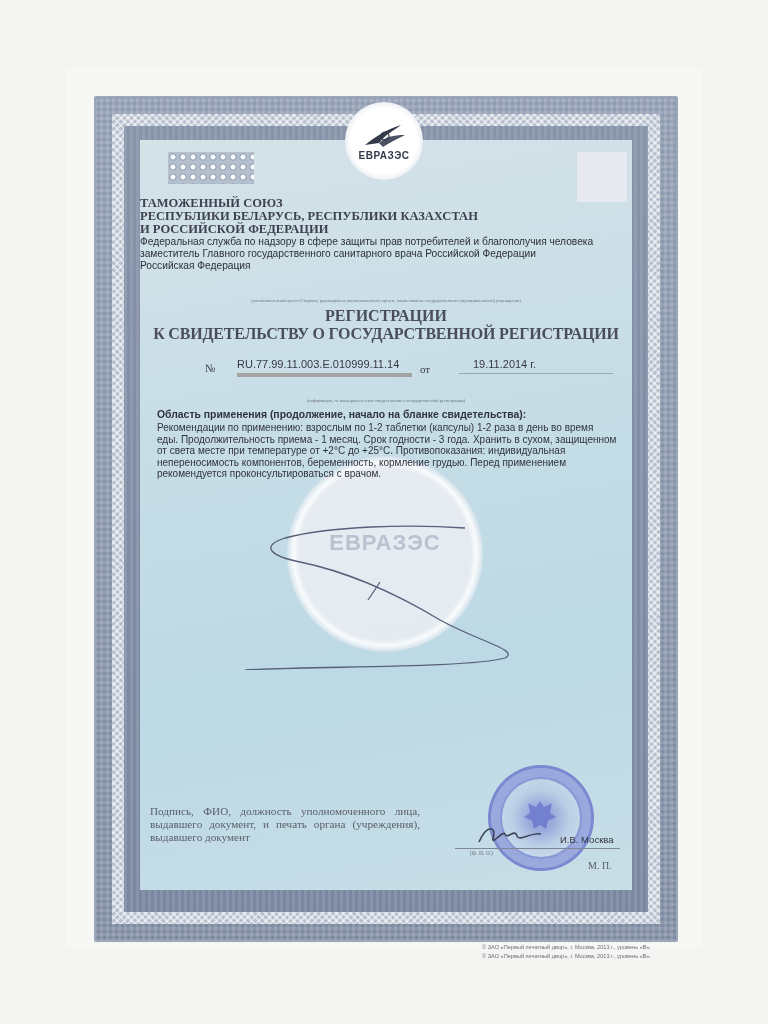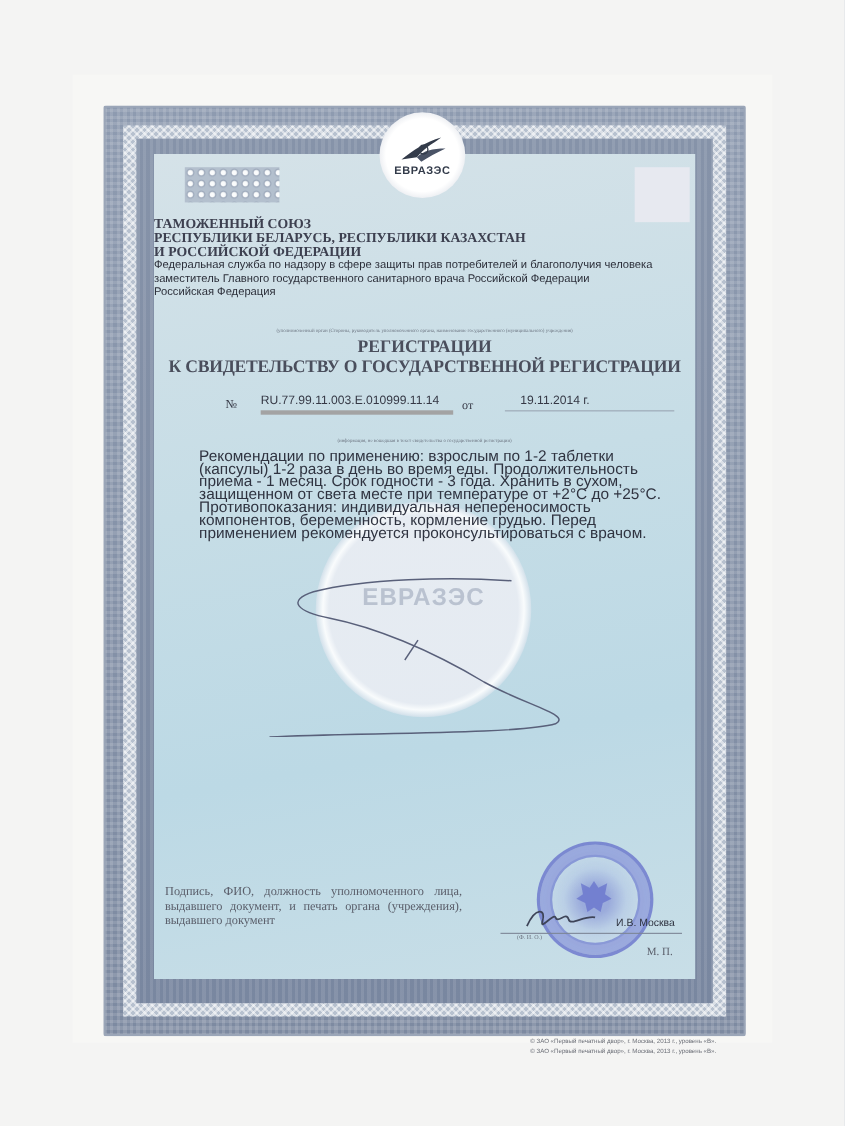--- a/index.html
+++ b/index.html
@@ -78,21 +78,21 @@
   .numline {
     position: absolute; left: 205px; top: 358px; width: 360px; height: 18px;
     font-size: 11px; color: #353845;
   }
   .numline .no-sign { position: absolute; left: 0; top: 4px; font-family: "Liberation Serif", serif; font-size: 11px; }
   .numline .num-val { position: absolute; left: 32px; top: 0; width: 175px; border-bottom: 4px solid #a3a3a3; padding-bottom: 3px; }
   .numline .ot { position: absolute; left: 215px; top: 5px; font-family: "Liberation Serif", serif; }
   .numline .date-val { position: absolute; left: 254px; top: 0; width: 140px; padding-left: 14px; border-bottom: 1px solid #9aa6b3; padding-bottom: 3px; }
   .body-block { position: absolute; left: 157px; top: 408px; width: 460px; color: #2f3340; }
   .body-block .scope-title { font-weight: bold; font-size: 10.4px; line-height: 13px; }
-  .body-block .scope-text { font-size: 14px; line-height: 11.6px; margin-top: 1px; margin-left: 24px; }
+  .body-block .scope-text { font-size: 10px; line-height: 11.6px; margin-top: 1px; }
   .watermark {
     position: absolute; left: 287px; top: 456px; width: 196px; height: 196px; border-radius: 50%;
     background: radial-gradient(circle, rgba(236,238,244,0.85) 62%, rgba(255,255,255,0.9) 66%, rgba(226,232,240,0.7) 70%, rgba(0,0,0,0) 72%);
   }
   .watermark-text {
     position: absolute; left: 310px; top: 530px; width: 150px; text-align: center;
     font-weight: bold; font-size: 22px; color: rgba(150,160,180,0.55); letter-spacing: 1px;
   }
   .signature-svg { position: absolute; left: 240px; top: 490px; width: 300px; height: 180px; }
   .footer-left {
@@ -156,20 +156,21 @@
   <span class="ot">от</span>
   <span class="date-val">19.11.2014 г.</span>
 </div>
 
 <div class="tiny-note" style="top:398px;">(информация, не вошедшая в текст свидетельства о государственной регистрации)</div>
 
 <div class="watermark"></div>
 <div class="watermark-text">ЕВРАЗЭС</div>
 
 <div class="body-block">
+  <div class="scope-title">Область применения (продолжение, начало на бланке свидетельства):</div>
   <div class="scope-text">Рекомендации по применению: взрослым по 1-2 таблетки (капсулы) 1-2 раза в день во время еды. Продолжительность приема - 1 месяц. Срок годности - 3 года. Хранить в сухом, защищенном от света месте при температуре от +2°C до +25°C. Противопоказания: индивидуальная непереносимость компонентов, беременность, кормление грудью. Перед применением рекомендуется проконсультироваться с врачом.</div>
 </div>
 
 <svg class="signature-svg" viewBox="0 0 300 180">
   <path d="M225 38 C170 34, 90 36, 45 48 C20 56, 30 66, 60 72 C100 80, 150 100, 200 130 C240 152, 280 160, 265 168 C230 178, 80 176, 5 180" fill="none" stroke="#59607a" stroke-width="1.3"></path>
   <path d="M140 92 L128 110" stroke="#59607a" stroke-width="1.3"></path>
 </svg>
 
 <div class="footer-left">Подпись, ФИО, должность уполномоченного лица, выдавшего документ, и печать органа (учреждения), выдавшего документ</div>
 

